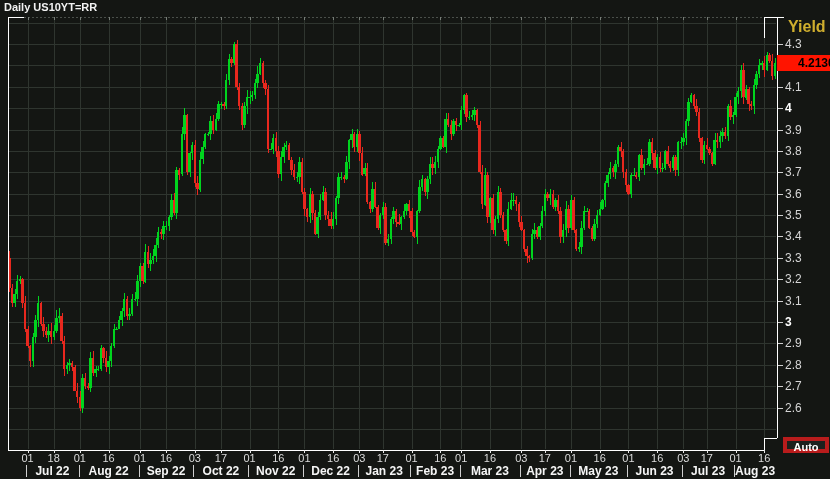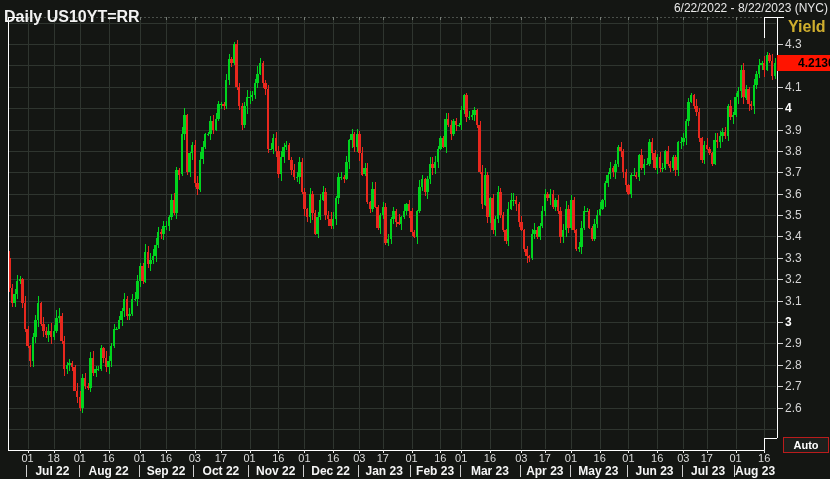--- a/index.html
+++ b/index.html
@@ -3,39 +3,39 @@
 <meta charset="utf-8">
 <style>
   html,body{margin:0;padding:0;background:#141613;}
   .stage{
     position:relative;width:830px;height:479px;overflow:hidden;
     background:#141613;
     font-family:"Liberation Sans", sans-serif;
   }
   svg{position:absolute;left:0;top:0;}
   .hdr-title{
-    position:absolute;left:4px;top:8px;
-    font-size:16px;font-weight:bold;color:#f2f2f2;white-space:nowrap;
+    position:absolute;left:4px;top:1px;
+    font-size:11px;font-weight:bold;color:#f2f2f2;white-space:nowrap;
   }
   .hdr-range{
     position:absolute;right:2px;top:1px;
     font-size:12px;color:#e8e8e8;white-space:nowrap;
   }
   .yield-lbl{
     position:absolute;left:788px;top:18px;
     font-size:16px;font-weight:bold;color:#cfae2e;
   }
   .badge{
     position:absolute;left:777px;top:55px;width:53px;height:16px;
     background:#ff1400;color:#000000;font-size:12px;font-weight:bold;
     line-height:16px;padding-left:21px;box-sizing:border-box;white-space:nowrap;
   }
   .auto-btn{
     position:absolute;left:783px;top:437px;width:46px;height:16px;
-    background:#1d201d;border:1px solid #b91c1c;color:#fff;
+    background:#1d201d;border:4px solid #b91c1c;color:#fff;
     font-family:"Liberation Sans", sans-serif;
     font-size:11px;font-weight:bold;line-height:13px;padding:0;cursor:pointer;
   }
 </style>
 </head>
 <body>
 
 <div class="stage">
 
   <svg id="chart" width="830" height="479">
@@ -828,18 +828,17 @@
       <text x="598.3673469387754" y="475" fill="#f5f5f5" font-size="12" font-family="&quot;Liberation Sans&quot;, sans-serif" text-anchor="middle" font-weight="bold">May 23</text>
       <line x1="627.5" y1="465" x2="627.5" y2="477" stroke="#cfcfcf" stroke-width="1" shape-rendering="crispEdges"></line>
       <text x="654.530612244898" y="475" fill="#f5f5f5" font-size="12" font-family="&quot;Liberation Sans&quot;, sans-serif" text-anchor="middle" font-weight="bold">Jun 23</text>
       <line x1="682.5" y1="465" x2="682.5" y2="477" stroke="#cfcfcf" stroke-width="1" shape-rendering="crispEdges"></line>
       <text x="708.0816326530612" y="475" fill="#f5f5f5" font-size="12" font-family="&quot;Liberation Sans&quot;, sans-serif" text-anchor="middle" font-weight="bold">Jul 23</text>
       <line x1="734.5" y1="465" x2="734.5" y2="477" stroke="#cfcfcf" stroke-width="1" shape-rendering="crispEdges"></line>
       <text x="755.1020408163265" y="475" fill="#f5f5f5" font-size="12" font-family="&quot;Liberation Sans&quot;, sans-serif" text-anchor="middle" font-weight="bold">Aug 23</text>
     </svg>
 
   <div class="hdr-title">Daily US10YT=RR</div>
-  <div class="hdr-range">6/22/2022 - 8/22/2023 (NYC)</div>
   <div class="yield-lbl">Yield</div>
   <div class="badge">4.2130</div>
   <button class="auto-btn">Auto</button>
 
 </div>
 
 </body></html>

